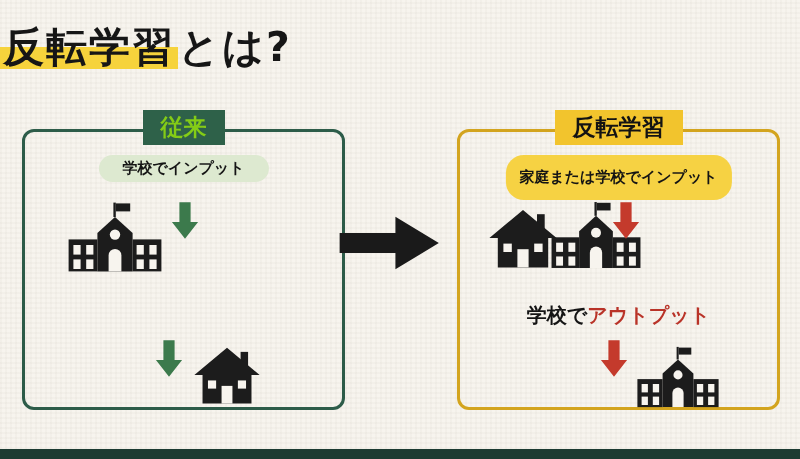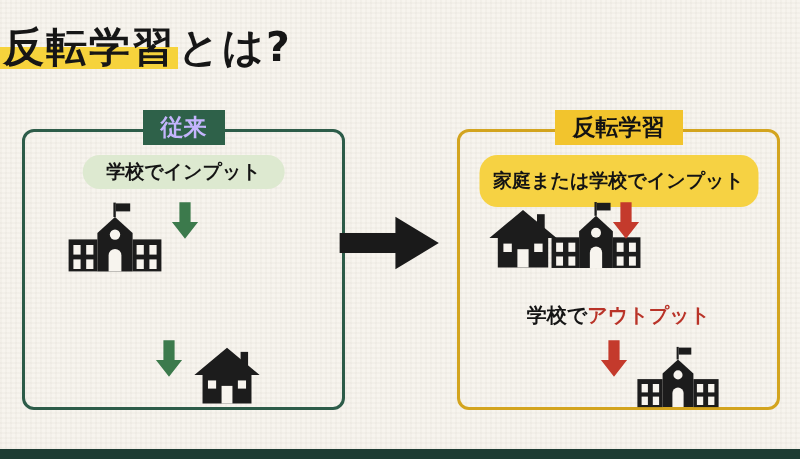--- a/index.html
+++ b/index.html
@@ -24,25 +24,25 @@
   .panel{
     position:absolute; top:129px; width:323px; height:281px;
     border-radius:12px;
   }
   .panel.left{ left:22px; border:3px solid #2d5c49; }
   .panel.right{ left:457px; border:3px solid #d3a41e; }
   .badge{
     position:absolute; top:-22px; left:50%; transform:translateX(-50%);
     padding:2px 18px; font-size:23px; font-weight:bold; white-space:nowrap;
   }
-  .badge.green{ background:#2e6149; color:#c4b5fd; }
+  .badge.green{ background:#2e6149; color:#84cc16; }
   .badge.yellow{ background:#f2c42d; color:#131313; }
   .pill{
     position:absolute; top:23px; left:50%; transform:translateX(-50%);
-    border-radius:18px; padding:4px 24px; font-size:19px; font-weight:bold;
+    border-radius:18px; padding:4px 24px; font-size:15px; font-weight:bold;
     color:#141414; white-space:nowrap;
   }
   .pill.green{ background:#dde9d0; }
   .pill.yellow{ background:#f6d243; padding:13px 14px; }
   .step-label{
     position:absolute; top:170px; left:0; width:100%; text-align:center;
     font-size:20px; font-weight:bold; color:#141414; white-space:nowrap;
   }
   .accent{ color:#b93328; }
   .icon{ position:absolute; display:block; }

